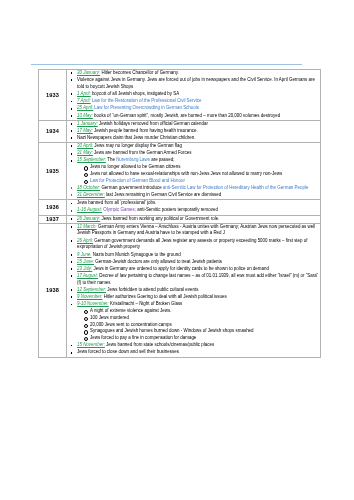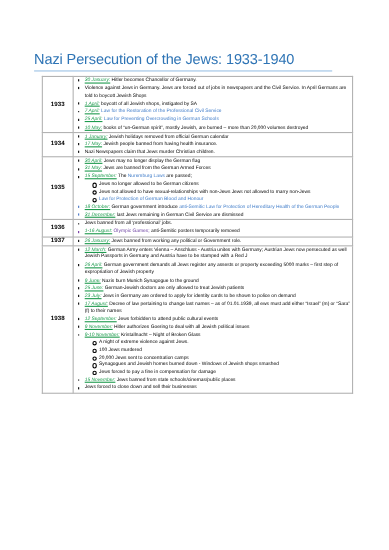--- a/index.html
+++ b/index.html
@@ -107,21 +107,20 @@
   }
   .bt { color: #3E7BC8; }
   .pt { color: #6B3FA0; }
   .plain { color: #000; }
 </style>
 </head>
 <body>
 
 <div id="page">
 
-  <div class="doc-title">Nazi Persecution of the Jews: 1933-1940</div>
   <div class="title-rule"></div>
 
   <table class="timeline">
     <tbody id="tbody">
         <tr>
           <td class="year-cell">1933</td>
           <td class="events-cell">
             <ul class="lvl1">
               <li><span class="dt">30 January:</span><span class="plain"> Hitler becomes Chancellor of Germany.</span></li>
               <li><span class="plain">Violence against Jews in Germany. Jews are forced out of jobs in newspapers and the Civil Service. In April Germans are told to boycott Jewish Shops</span></li>

